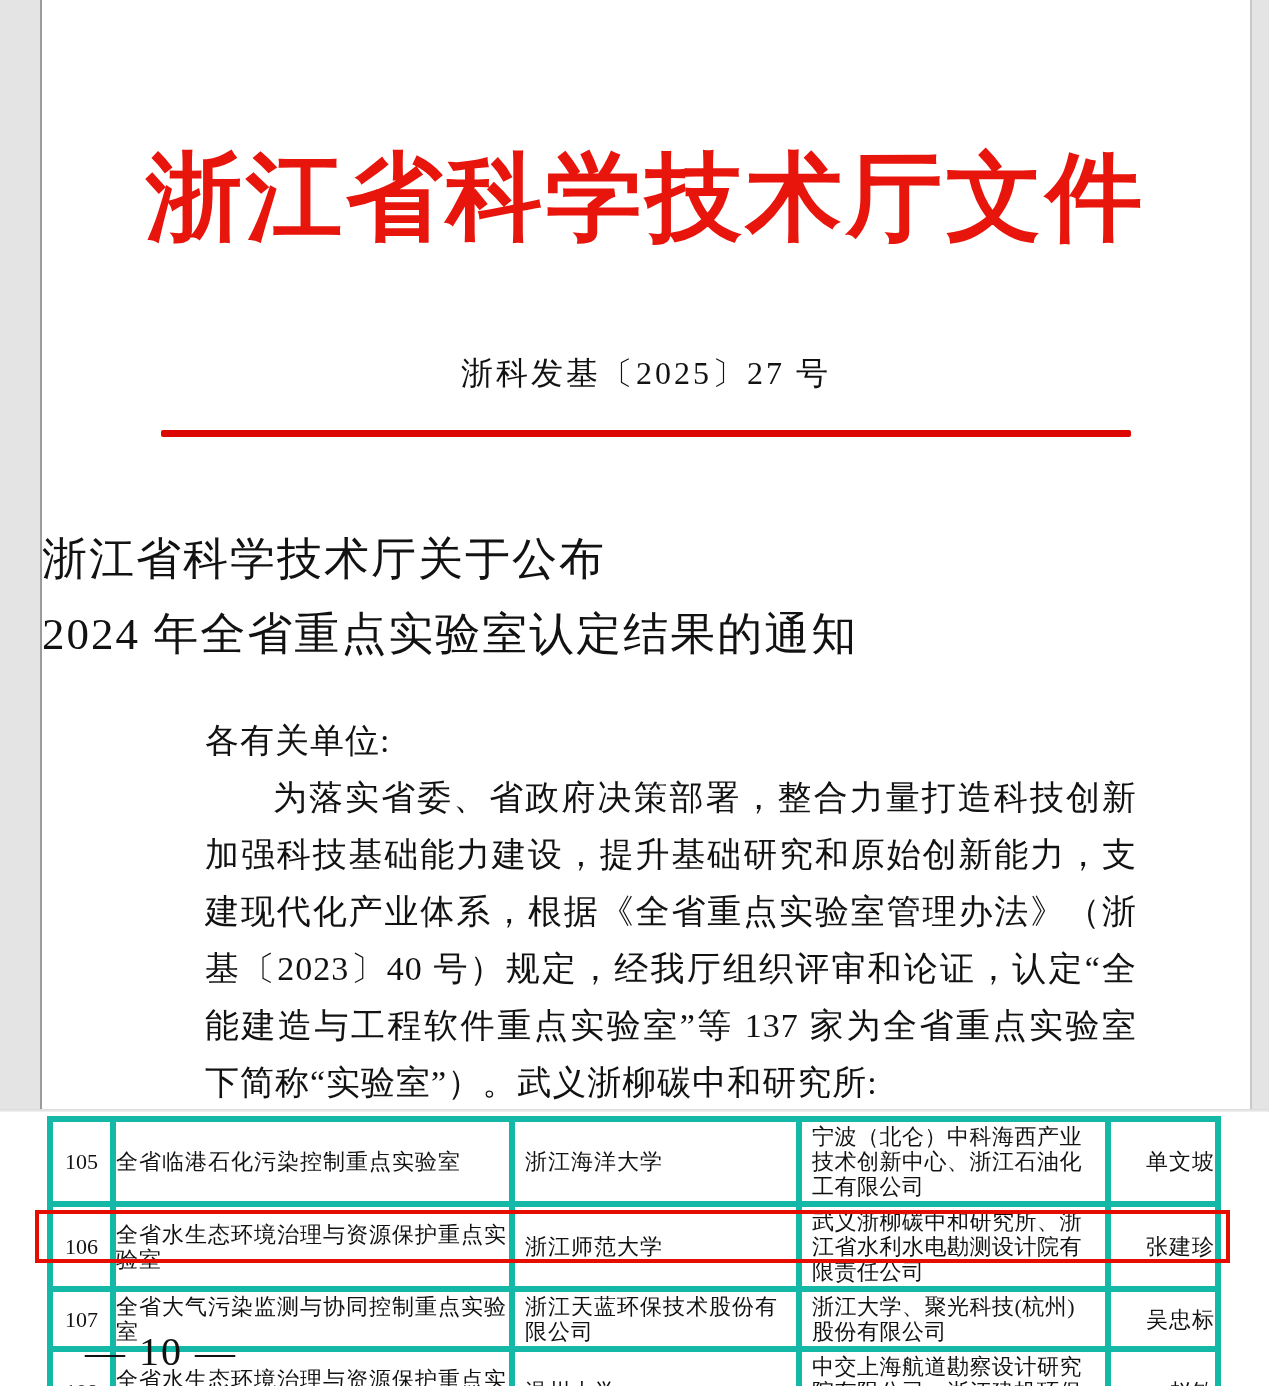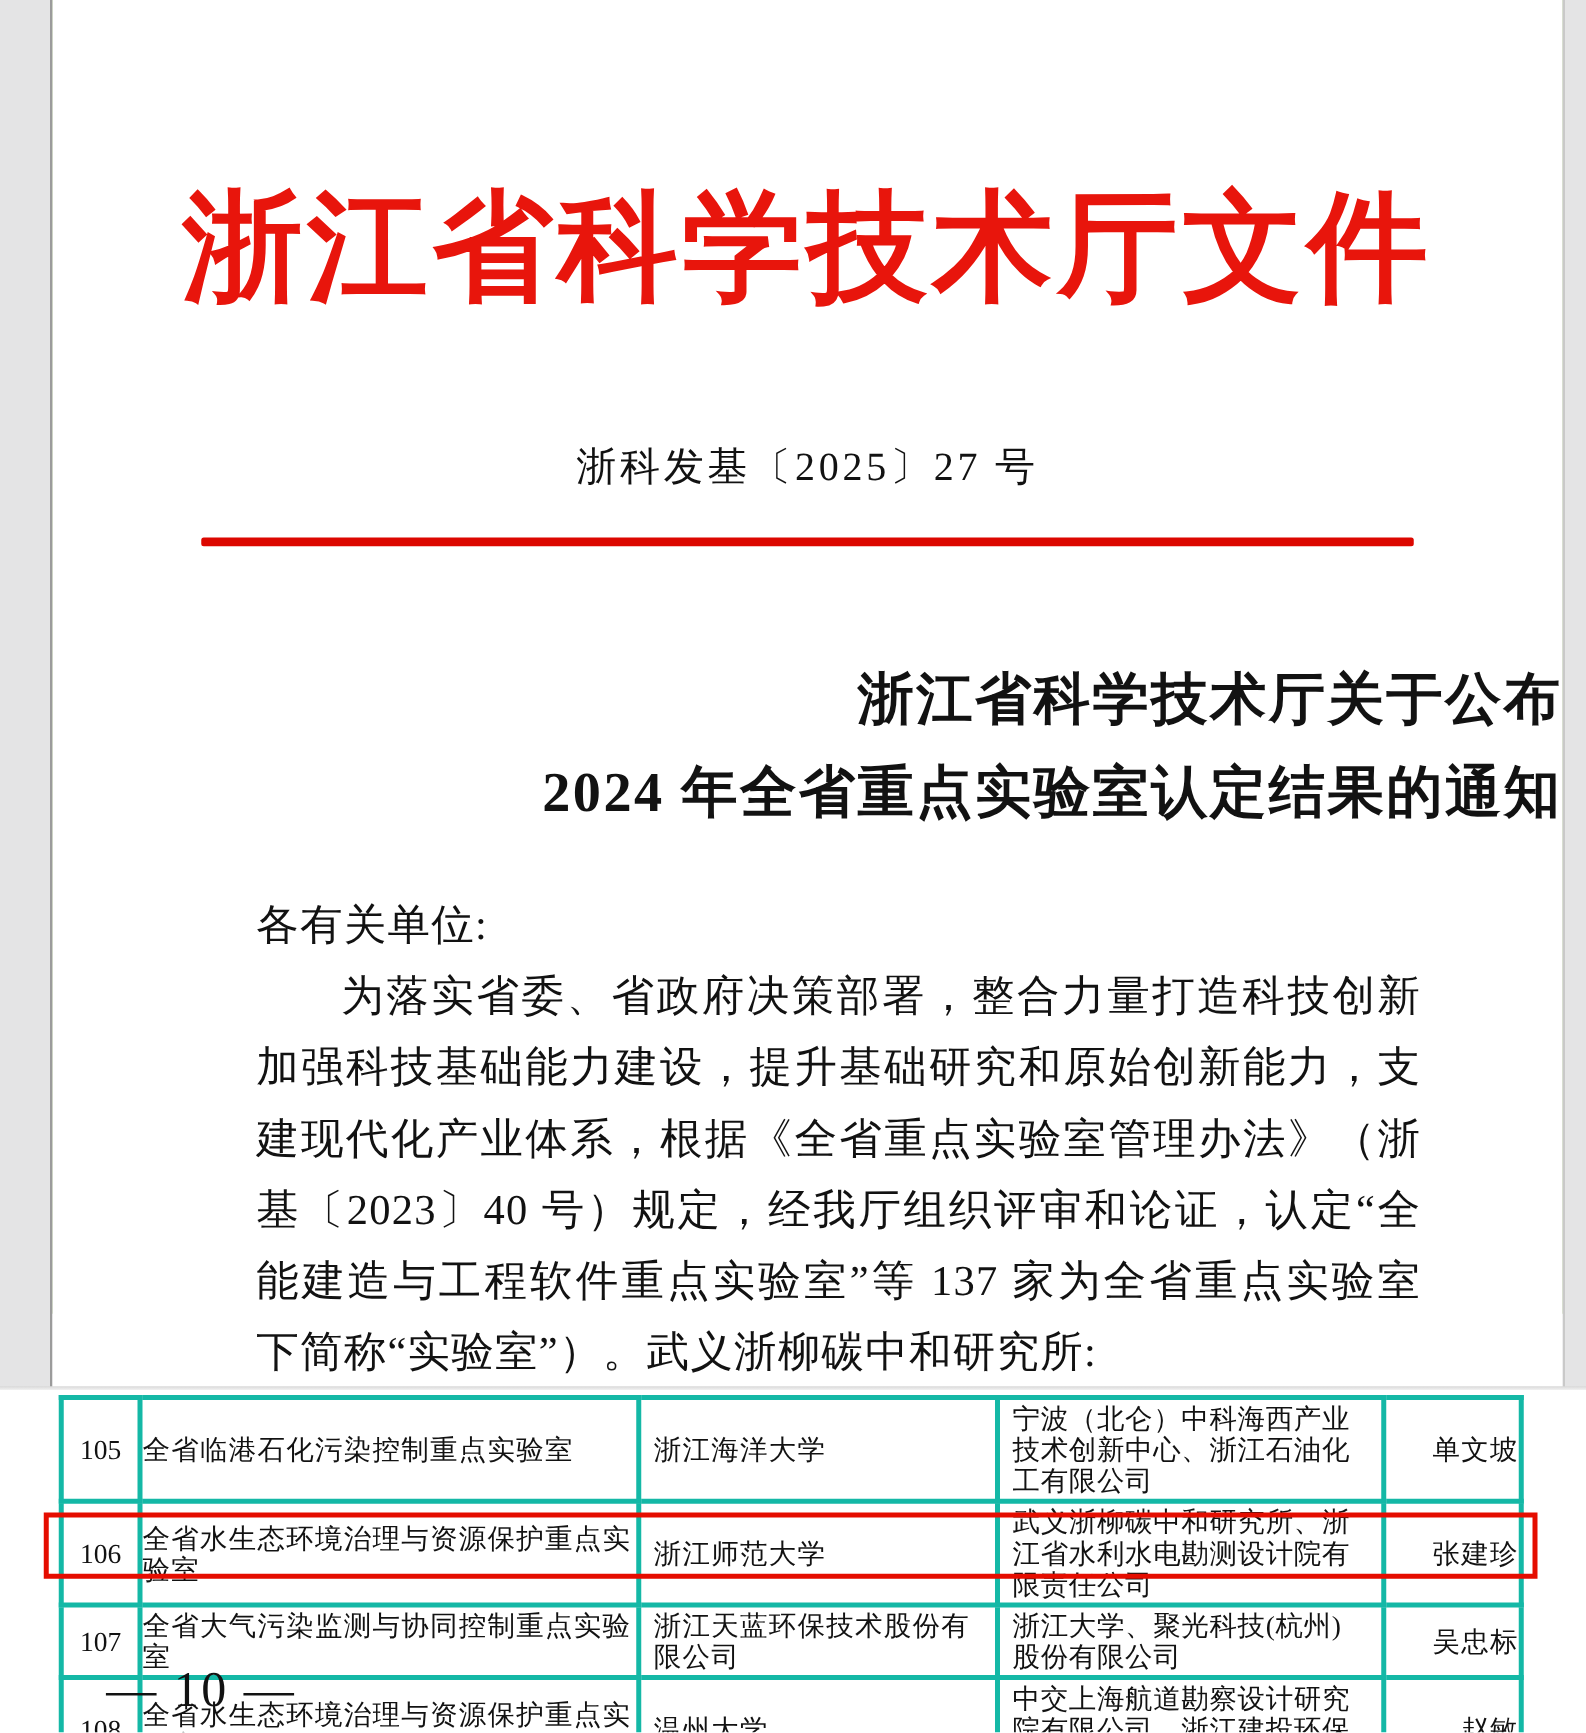--- a/index.html
+++ b/index.html
@@ -8,51 +8,51 @@
     --highlight_red:#e50d00;
     --gutter_gray:#e4e4e5;
     --ink:#121212;
   }
   *{margin:0;padding:0;box-sizing:border-box;}
   html,body{background:#ffffff;}
   body{font-family:"Liberation Serif","DejaVu Serif",serif;color:var(--ink);}
   .screen{position:relative;width:1269px;height:1386px;background:#ffffff;overflow:hidden;}
 
   
-  .doc-page{position:absolute;left:0;top:0;width:1269px;height:1051px;background:#4d7c0f;}
+  .doc-page{position:absolute;left:0;top:0;width:1269px;height:1051px;background:#ec4899;}
   .gutter-left{position:absolute;left:0;top:0;width:42px;height:1110px;
     background:var(--gutter_gray);border-right:2px solid #9b9b9b;}
   .gutter-right{position:absolute;right:0;top:0;width:19px;height:1110px;
     background:var(--gutter_gray);border-left:2px solid #c9c9c9;}
   .page-content{position:absolute;left:42px;top:0;width:1208px;height:1112px;background:#fff;}
 
   .header-title{position:absolute;left:0;top:134px;width:100%;
     text-align:center;font-size:96px;font-weight:bold;letter-spacing:4px;
     color:var(--header_red);white-space:nowrap;}
   .doc-number{position:absolute;left:0;top:352px;width:100%;
     text-align:center;font-size:32px;letter-spacing:3px;}
   .red-rule{position:absolute;left:119px;top:430px;width:970px;height:7px;
     background:var(--rule_red);border-radius:2px;}
 
-  .notice-title{position:absolute;left:0;top:522px;width:100%;text-align:right;
-    font-size:45px;font-weight:bold;line-height:75px;letter-spacing:2px;}
+  .notice-title{position:absolute;left:0;top:522px;width:100%;text-align:left;
+    font-size:45px;font-weight:normal;line-height:75px;letter-spacing:2px;}
 
   .doc-body{position:absolute;left:163px;top:712px;width:932px;
     font-size:34px;line-height:57px;letter-spacing:1px;}
   .doc-body .line{display:block;height:57px;white-space:nowrap;}
   .doc-body .just{text-align:justify;text-align-last:justify;white-space:normal;overflow:hidden;}
   .doc-body .indent{text-indent:68px;}
 
   
   .table-section{position:absolute;left:0;top:1112px;width:1269px;height:274px;background:#ffffff;}
   .table-section::before{content:"";position:absolute;left:0;top:-3px;width:100%;height:3px;
     background:linear-gradient(#d8d8d8,#f2f2f2);}
   table.results{position:absolute;left:47px;top:4px;width:1168px;height:196px;
     border-collapse:collapse;table-layout:fixed;font-size:22px;}
-  table.results td{border:4px solid #14b8a6;vertical-align:middle;
+  table.results td{border:6px solid #14b8a6;vertical-align:middle;
     line-height:25px;overflow:hidden;}
   td.c-no{text-align:center;font-family:"Liberation Serif",serif;}
   td.c-lab{letter-spacing:1px;}
   td.c-org{padding-left:10px;letter-spacing:1px;}
   td.c-partners{padding:2px 10px;letter-spacing:0.5px;}
   td.c-person{text-align:right;letter-spacing:1px;}
 
   .highlight-box{position:absolute;left:35px;top:98px;width:1195px;height:53px;
     border:4px solid var(--highlight_red);pointer-events:none;}
 

